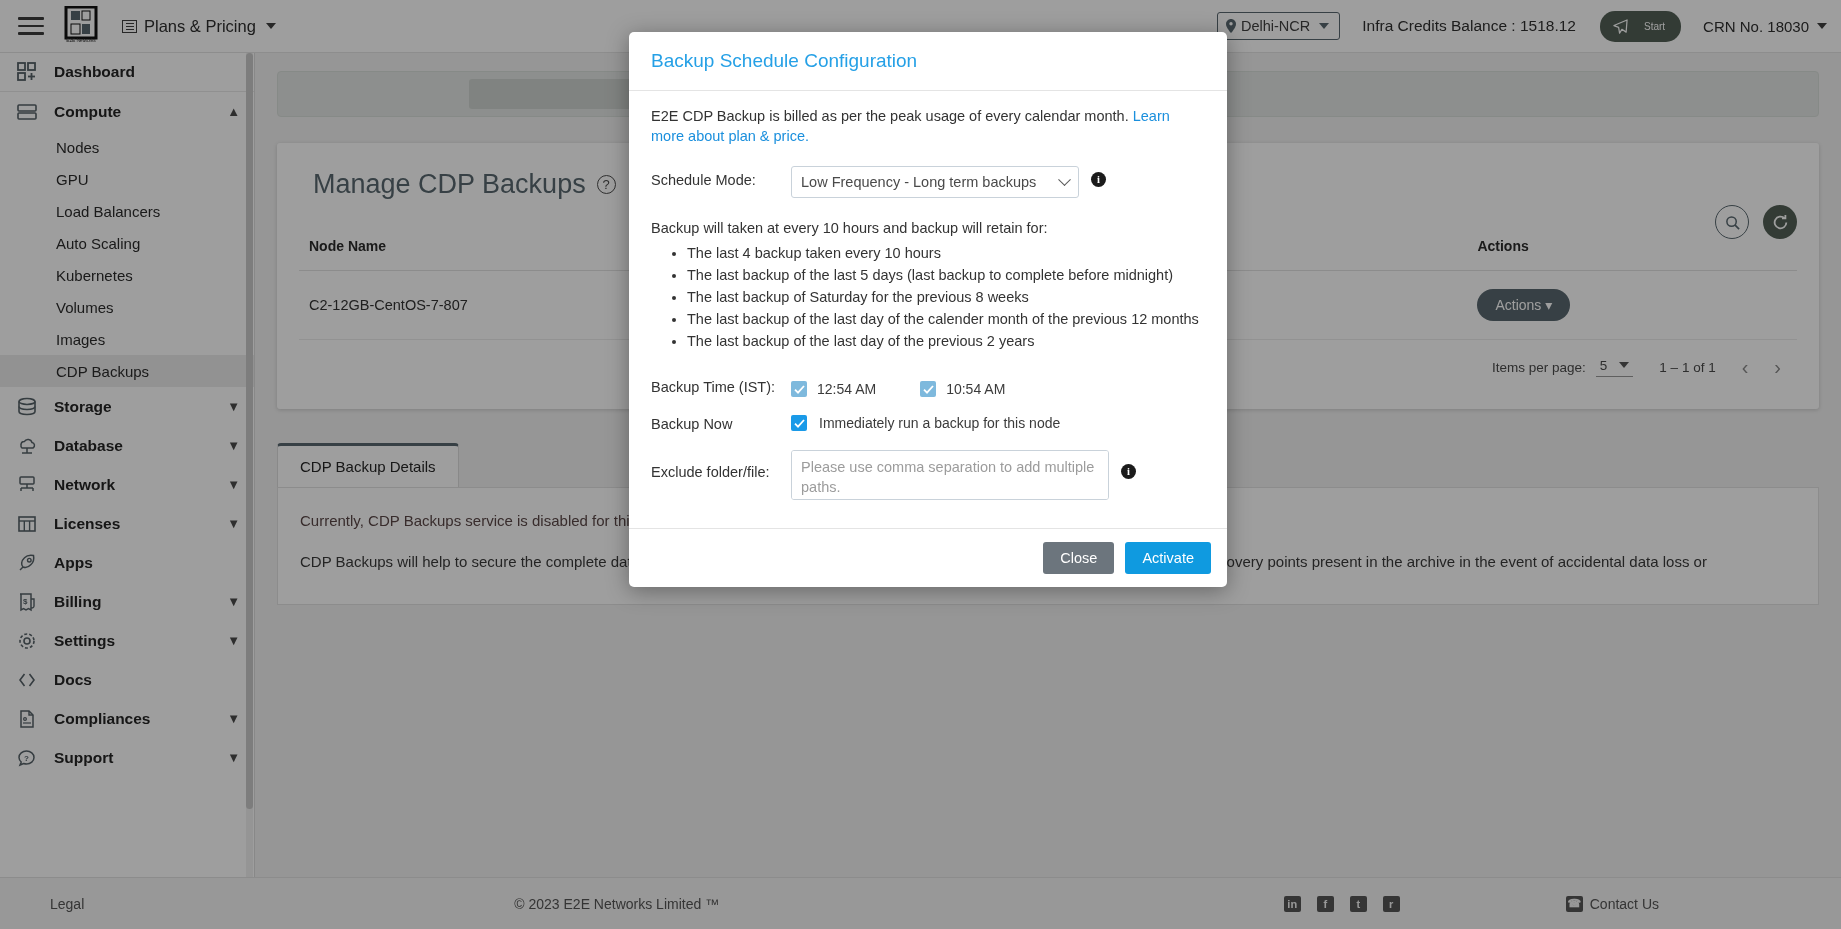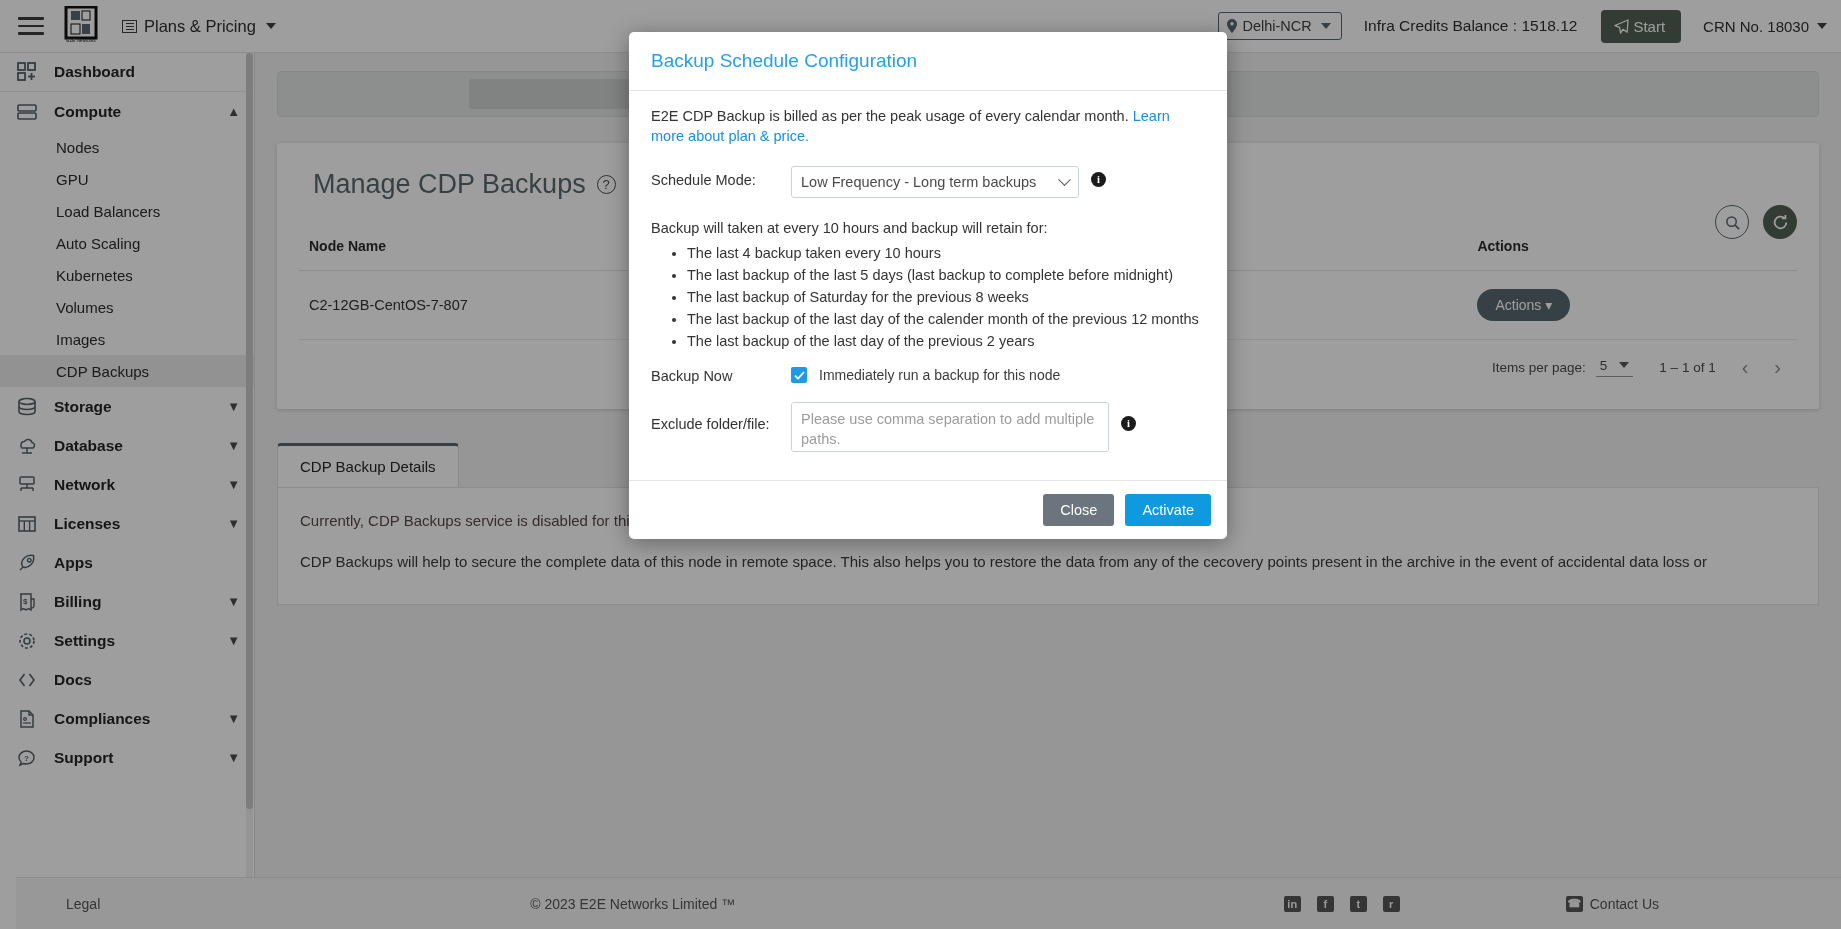--- a/index.html
+++ b/index.html
@@ -38,23 +38,23 @@
   .topbar-right { margin-left: auto; display: flex; align-items: center; gap: 0; padding-right: 14px; }
   .region-pill {
     border: 1px solid #1277a8; border-radius: 3px; color: #404040;
     padding: 5px 10px 5px 8px; font-size: 14.5px; display: flex; align-items: center; gap: 5px;
     cursor: pointer;
   }
   .region-pill .caret { border-left: 5px solid transparent; border-right: 5px solid transparent;
                         border-top: 6px solid #1277a8; margin-left: 4px;}
   .infra { font-size: 15.5px; color: #2f2f2f; margin-left: 22px; white-space: nowrap; }
   .start-btn {
-    background: #1c7430; color: #fff; border: none; border-radius: 4px;
-    padding: 8px 16px 8px 13px; font-size: 15px; margin-left: 24px;
-    display: flex; align-items: center; gap: 4px; cursor: pointer;
+    background: #1c7430; color: #fff; border: none; border-radius: 15px;
+    padding: 8px 16px 8px 13px; font-size: 10px; margin-left: 24px;
+    display: flex; align-items: center; gap: 16px; cursor: pointer;
   }
   .crn { font-size: 15px; color: #2f2f2f; margin-left: 22px; display: flex; align-items: center; gap: 8px; cursor: pointer;}
   .crn .caret { border-left: 5px solid transparent; border-right: 5px solid transparent;
                 border-top: 6px solid #3f3f3f;}
 
   
   .sidebar {
     position: absolute; top: 53px; left: 0; width: 255px; bottom: 0;
     background: #ffffff; border-right: 1px solid #dcdcdc;
     overflow: hidden;
@@ -144,21 +144,21 @@
   .tab-panel {
     margin: 0 22px; background: #fff; border: 1px solid #e1e1e1;
     padding: 24px 22px 30px 22px;
   }
   .warn-red { color: #b03030; font-size: 15px; }
   .warn-red a, .lnk { color: #1a6fb5; text-decoration: none; }
   .tab-body { margin-top: 22px; font-size: 15px; color: #3a3a3a; line-height: 1.5; }
 
   
   .footer {
-    position: absolute; left: 16px; right: 0; bottom: 0; height: 52px;
+    position: absolute; left: 0; right: 0; bottom: 0; height: 52px;
     background: #f5f5f5; border-top: 1px solid #e2e2e2;
     display: flex; align-items: center; font-size: 14px; color: #555;
   }
   .footer .legal { margin-left: 50px; cursor:pointer; }
   .footer .copy { margin-left: 430px; }
   .footer .socials { margin-left: auto; display:flex; gap: 16px; align-items:center; margin-right: 30px;}
   .sq-ic {
     width: 17px; height: 16px; background: #565656; color:#f5f5f5; border-radius: 2px;
     font-size: 11px; display:flex; align-items:center; justify-content:center; font-weight:bold; cursor:pointer;
   }
@@ -581,20 +581,37 @@
 
     <div class="retain-head">Backup will taken at every 10 hours and backup will retain for:</div>
     <ul class="retain">
       <li>The last 4 backup taken every 10 hours</li>
       <li>The last backup of the last 5 days (last backup to complete before midnight)</li>
       <li>The last backup of Saturday for the previous 8 weeks</li>
       <li>The last backup of the last day of the calender month of the previous 12 months</li>
       <li>The last backup of the last day of the previous 2 years</li>
     </ul>
 
+    <div class="frow" style="margin-top:28px">
+      <div class="flabel" style="padding-top:2px">Backup Time (IST):</div>
+      <div class="times">
+        <span class="cbx muted">
+          <svg width="11" height="9" viewBox="0 0 11 9">
+              <path d="M1 4.6L4 7.6 10 1" fill="none" stroke="#fff" stroke-width="1.8"></path>
+            </svg>
+        </span>
+        <span class="time-lbl">12:54 AM</span>
+        <span class="cbx muted">
+          <svg width="11" height="9" viewBox="0 0 11 9">
+              <path d="M1 4.6L4 7.6 10 1" fill="none" stroke="#fff" stroke-width="1.8"></path>
+            </svg>
+        </span>
+        <span class="time-lbl">10:54 AM</span>
+      </div>
+    </div>
 
     <div class="frow" style="margin-top:18px">
       <div class="flabel" style="padding-top:1px">Backup Now</div>
       <span class="cbx">
         <svg width="11" height="9" viewBox="0 0 11 9">
             <path d="M1 4.6L4 7.6 10 1" fill="none" stroke="#fff" stroke-width="1.8"></path>
           </svg>
       </span>
       <span class="backup-now-lbl">Immediately run a backup for this node</span>
     </div>

